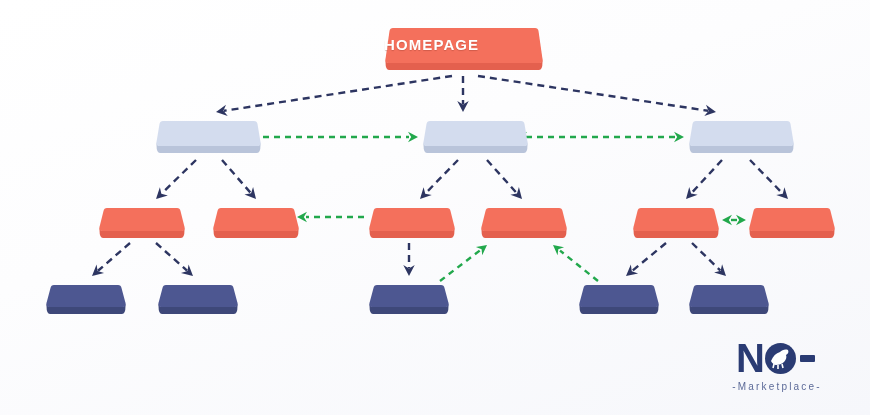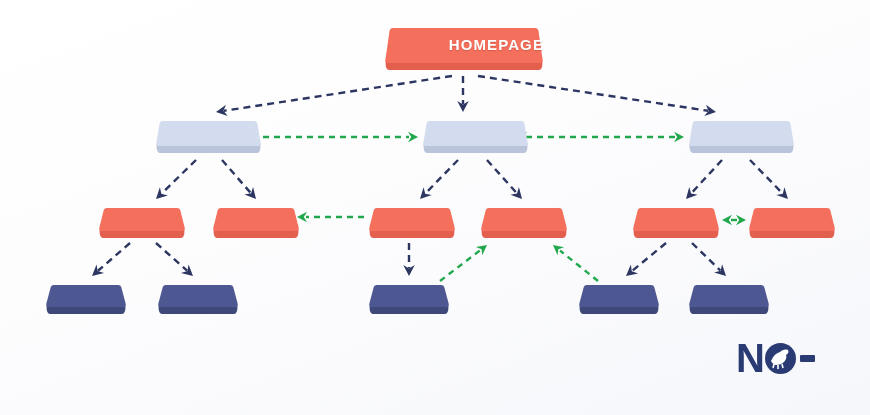--- a/index.html
+++ b/index.html
@@ -7,21 +7,21 @@
     width:870px;height:415px;overflow:hidden;
     font-family:"Liberation Sans", sans-serif;
     background:linear-gradient(160deg,#ffffff 0%,#fdfdfe 40%,#f6f7fb 100%);
     position:relative;
   }
   #stage{position:absolute;inset:0;width:870px;height:415px;}
   #wires{position:absolute;left:0;top:0;width:870px;height:415px;}
   .node{
     position:absolute;
     box-sizing:border-box;
-    display:flex;align-items:center;justify-content:flex-end;
+    display:flex;align-items:center;justify-content:flex-start;
   }
   .node svg{position:absolute;left:0;top:0;overflow:visible;}
   .node .cap{
     position:relative;z-index:2;
     font-size:15px;font-weight:bold;letter-spacing:1.1px;
     color:#ffffff;
     text-shadow:0 1px 1px rgba(120,40,30,.28);
     pointer-events:none;
     white-space:nowrap;
   }
@@ -228,15 +228,16 @@
     <div class="word">
       <span class="ltr">N</span>
       <span class="o-mark">
         <svg width="23" height="21" viewBox="0 0 23 21">
           <path d="M2 13 C4 8 7 5 11 4 C13 2 16 1 19 2 C20 4 19 6 17 7 C18 9 17 12 15 14 C13 16 10 17 7 17 C5 17 3 15 2 13 Z" fill="#ffffff"></path>
           <path d="M5 16 L4 20 M9 17 L9 21 M13 16 L14 20" stroke="#ffffff" stroke-width="1.6" fill="none"></path>
         </svg>
       </span>
       <span class="dash"></span>
     </div>
+    <div class="tag">-Marketplace-</div>
   </div>
 
 </div>
 
 </body></html>

